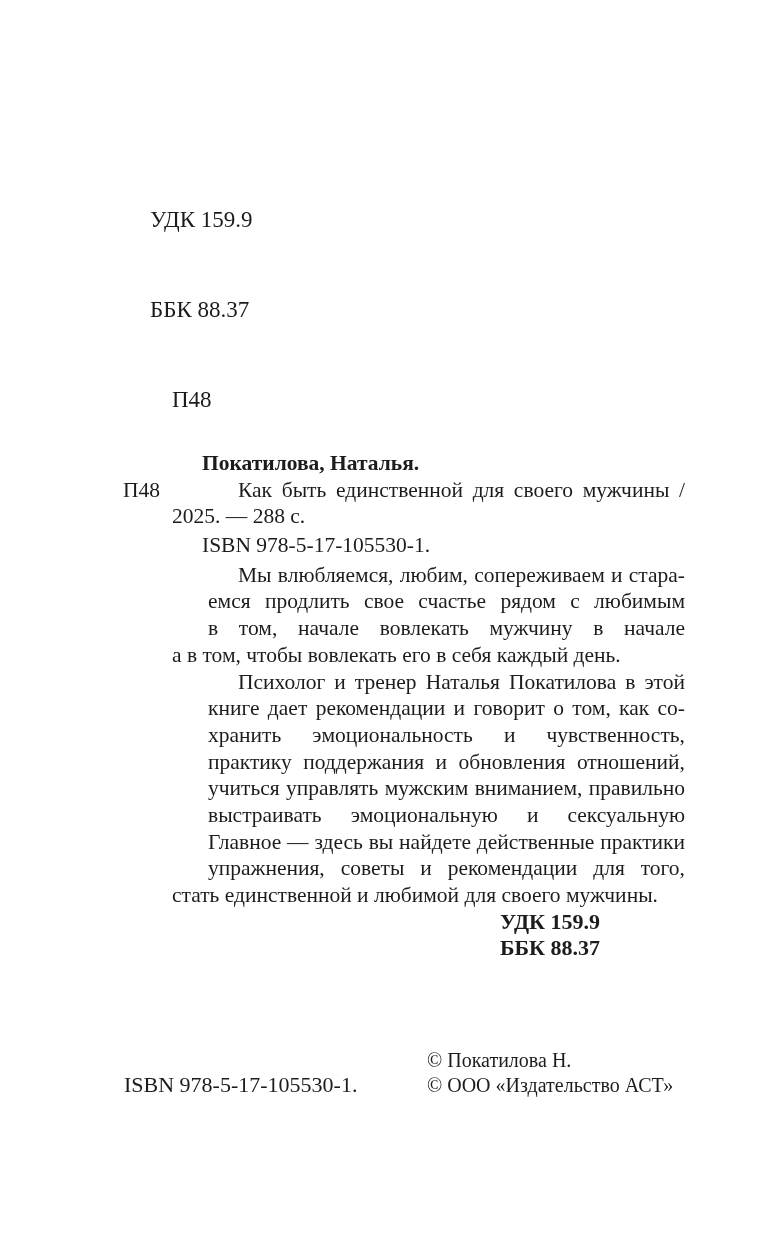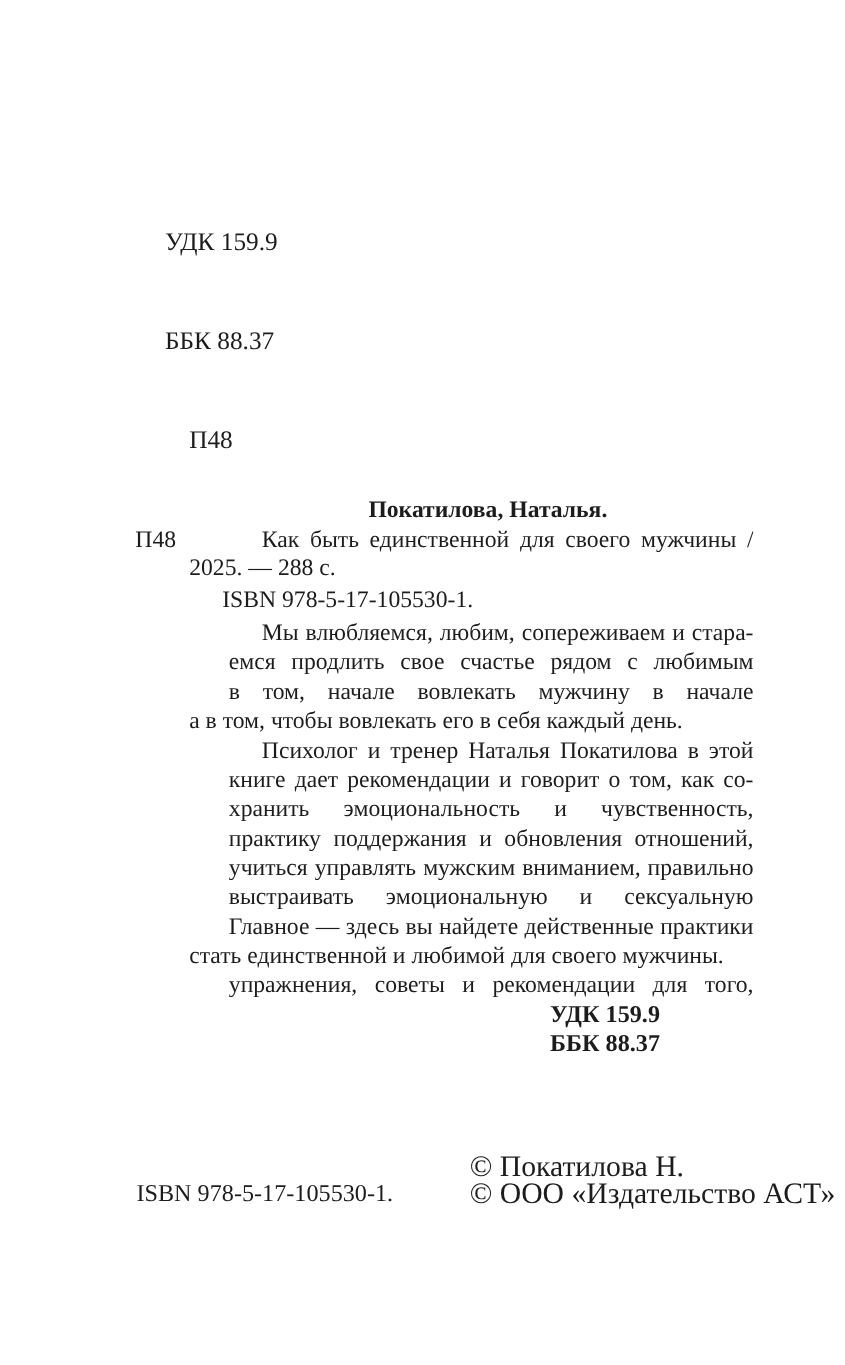--- a/index.html
+++ b/index.html
@@ -47,21 +47,20 @@
   .just {
     text-align: justify;
     text-align-last: justify;
     margin-left: 36px;
   }
   .ind {
     text-indent: 30px;
   }
   .bold {
     font-weight: bold;
-    text-align: center;
   }
   .margin-code {
     position: absolute;
     left: -49px;
     top: 26.7px;
     font-weight: normal;
   }
   .isbn-line {
     margin-top: 2px;
     margin-bottom: 3px;
@@ -78,21 +77,21 @@
     position: absolute;
     left: 124px;
     top: 1072px;
     font-size: 22px;
     line-height: 26px;
   }
   .copyright-block {
     position: absolute;
     left: 427px;
     top: 1048px;
-    font-size: 27px;
+    font-size: 20px;
     line-height: 25px;
   }
 </style>
 </head>
 <body>
 
 <div class="page">
 
   <div class="top-codes">
     <div>УДК 159.9</div>
@@ -116,22 +115,22 @@
     <div class="ln just">в том, начале вовлекать мужчину в начале отношений,</div>
     <div class="ln">а в том, чтобы вовлекать его в себя каждый день.</div>
 
     <div class="ln ind just">Психолог и тренер Наталья Покатилова в этой</div>
     <div class="ln just">книге дает рекомендации и говорит о том, как со-</div>
     <div class="ln just">хранить эмоциональность и чувственность, освоить</div>
     <div class="ln just">практику поддержания и обновления отношений, на-</div>
     <div class="ln just">учиться управлять мужским вниманием, правильно</div>
     <div class="ln just">выстраивать эмоциональную и сексуальную близость.</div>
     <div class="ln just">Главное — здесь вы найдете действенные практики и</div>
+    <div class="ln just">упражнения, советы и рекомендации для того, чтобы</div>
     <div class="ln">стать единственной и любимой для своего мужчины.</div>
-    <div class="ln just">упражнения, советы и рекомендации для того, чтобы</div>
 
     <div class="codes-footer">
       <div class="ln">УДК 159.9</div>
       <div class="ln">ББК 88.37</div>
     </div>
 
   </div>
 
   <div class="footer-isbn">ISBN 978-5-17-105530-1.</div>
 

